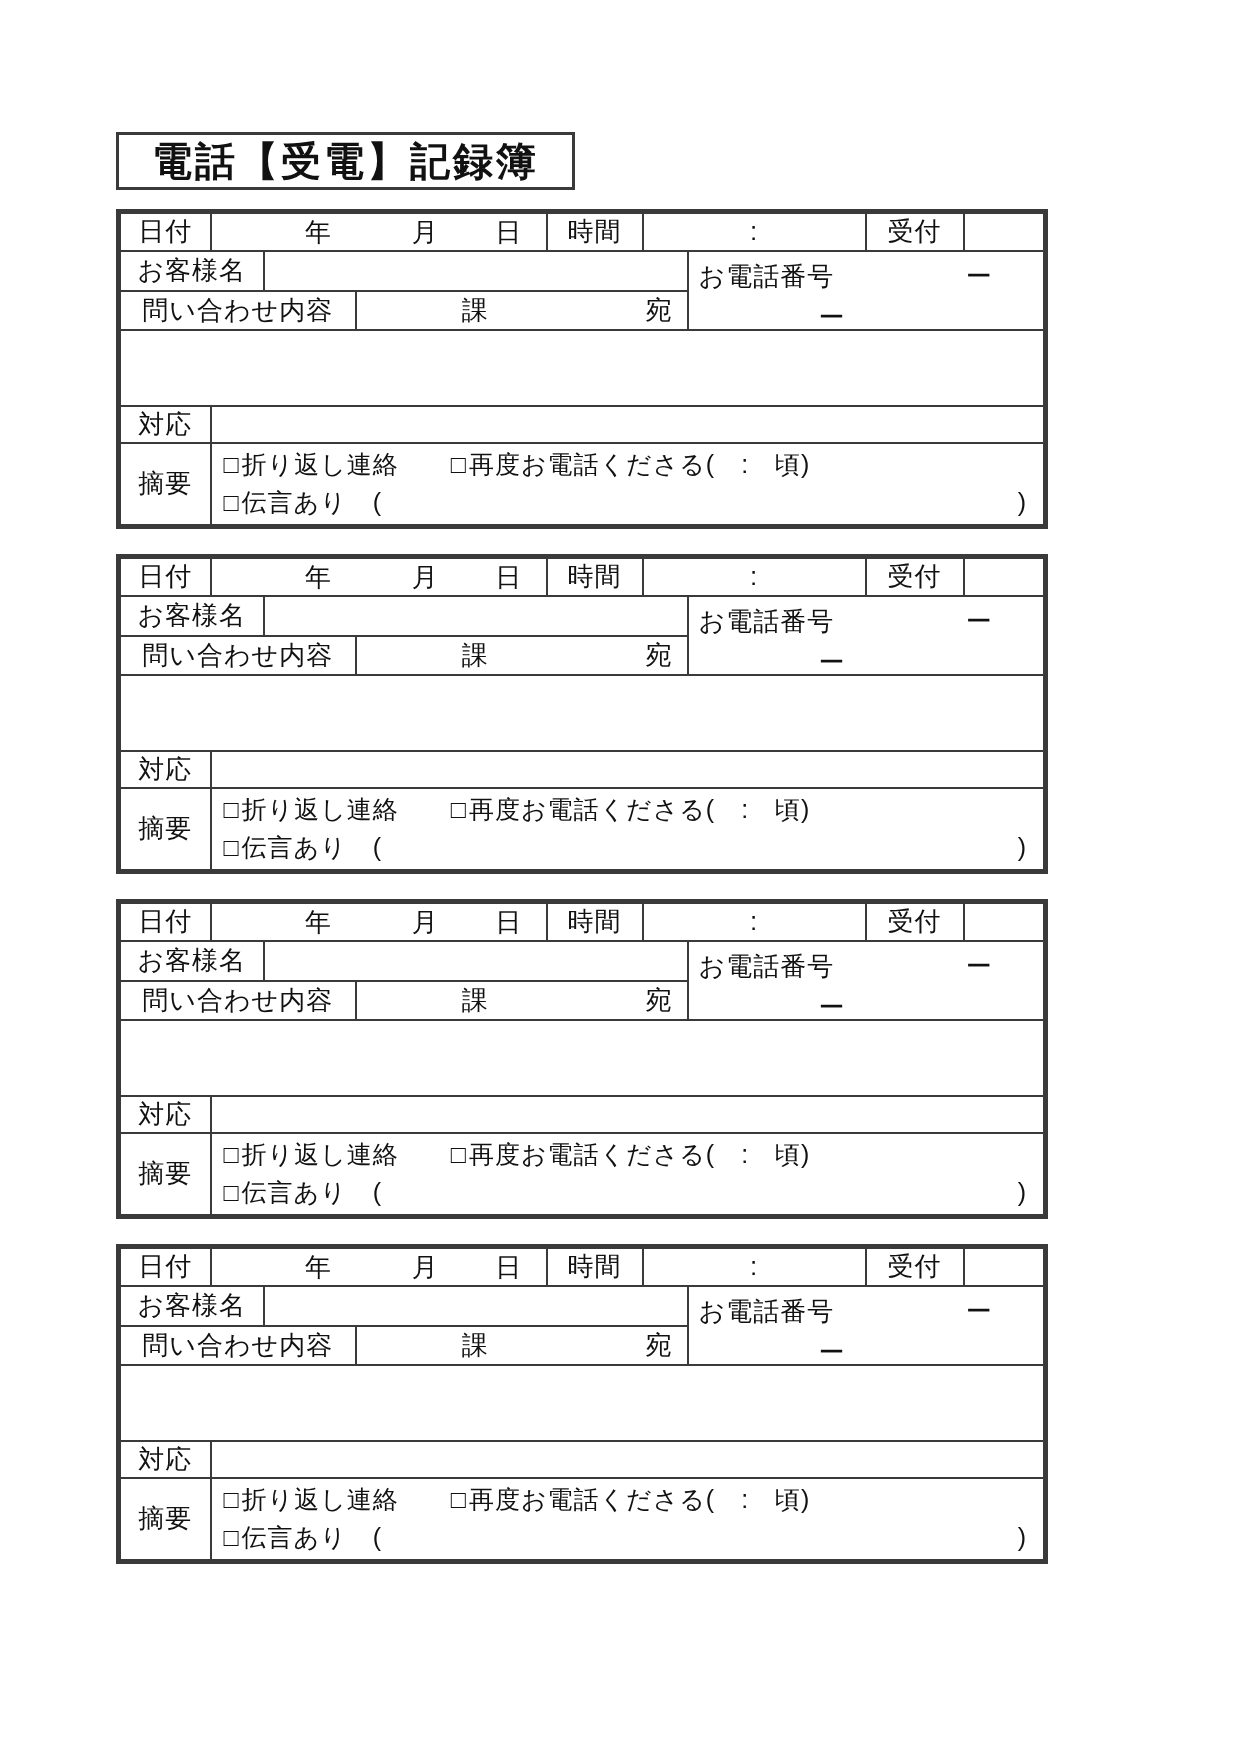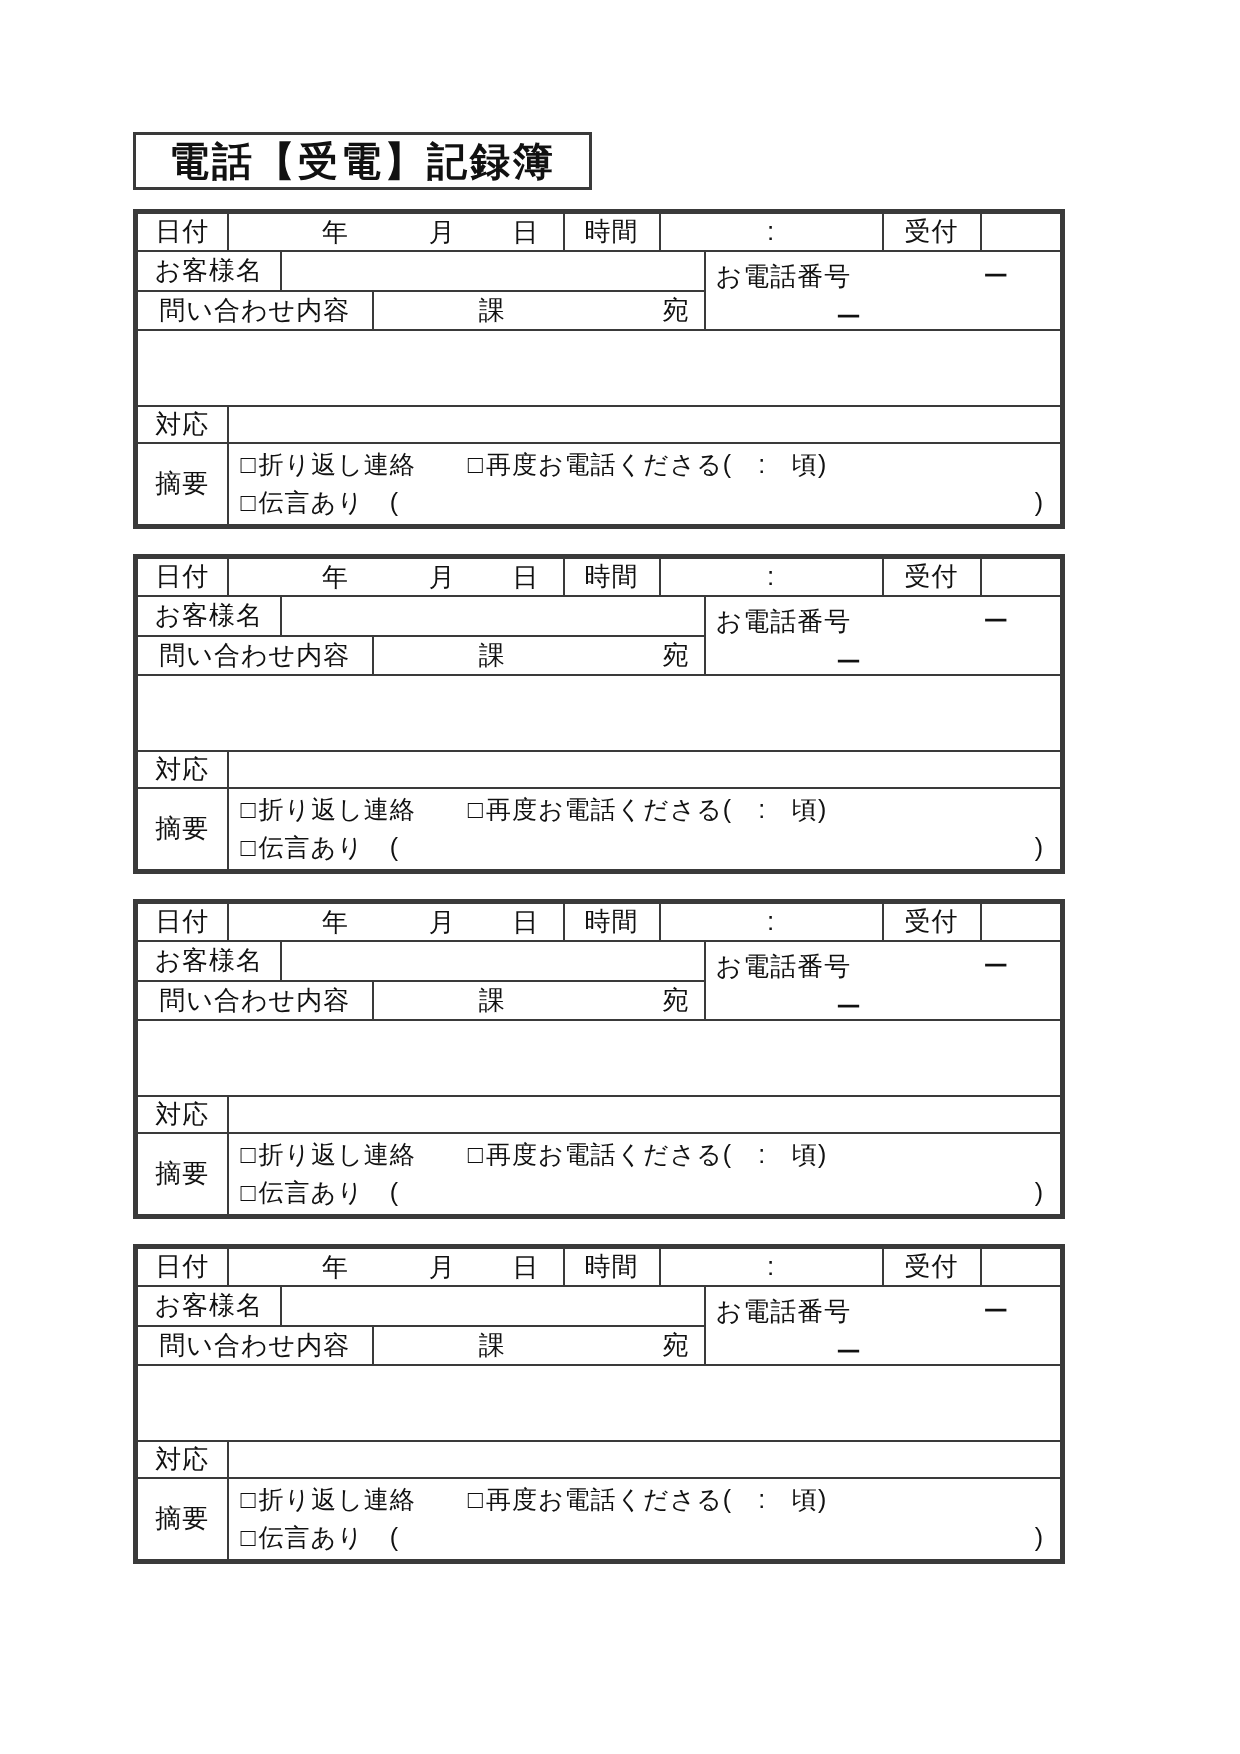--- a/index.html
+++ b/index.html
@@ -10,21 +10,21 @@
   *{box-sizing:border-box;}
   html,body{margin:0;padding:0;}
   body{
     width:1240px;height:1754px;
     background:var(--bg);
     position:relative;overflow:hidden;
     font-family:"Liberation Sans","DejaVu Sans",sans-serif;
     color:var(--ink);
   }
   .sheet{
-    position:absolute;left:133px;top:132px;width:804px;
+    position:absolute;left:116px;top:132px;width:804px;
   }
   
   .header{display:flex;align-items:center;}
   .title-box{
     width:459px;height:58px;
     border:3px solid var(--line);
     display:flex;align-items:center;justify-content:center;
     font-size:40px;font-weight:bold;letter-spacing:3px;
     background:var(--bg);
   }

